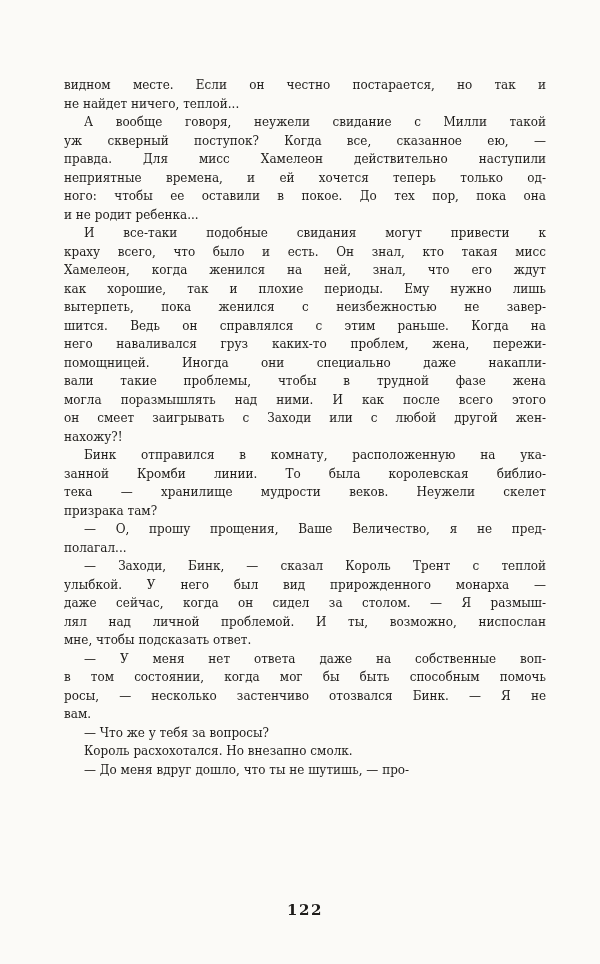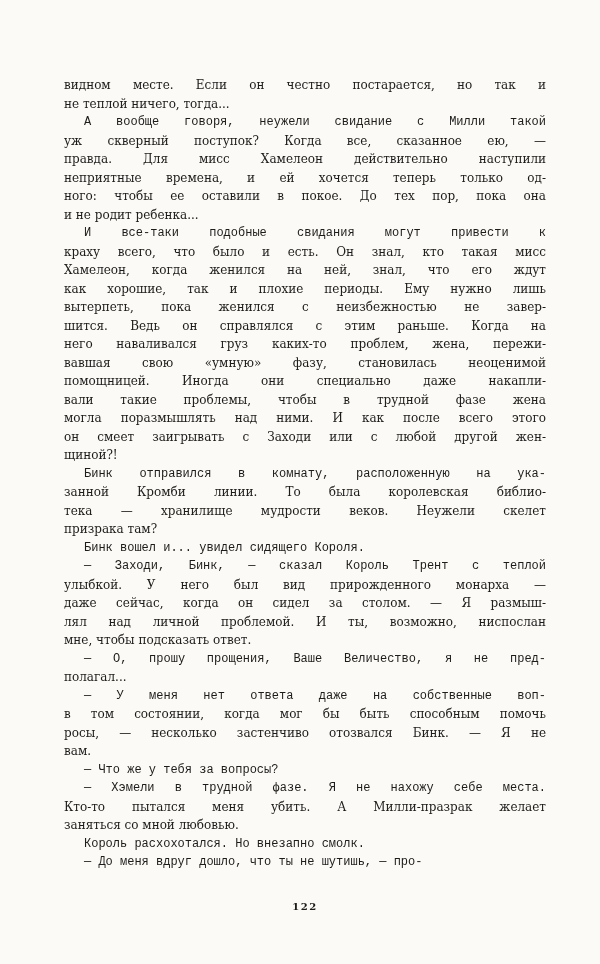--- a/index.html
+++ b/index.html
@@ -32,98 +32,88 @@
     line-height: 18.5px;
     white-space: normal;
     text-align: left;
   }
   .line.just {
     text-align: justify;
     text-align-last: justify;
   }
   .para.indent .line:first-child {
     text-indent: 20px;
-    font-family: Liberation Mono, monospace;
   }
   .page-number {
     position: absolute;
     top: 901px;
     left: 64px;
     width: 482px;
     text-align: center;
-    font-size: 10px;
+    font-size: 15px;
     font-weight: bold;
     letter-spacing: 1.5px;
   }
 </style>
 </head>
 <body>
 
 <div class="page" style="background: rgb(251, 250, 247); color: rgb(30, 28, 26);">
   <div class="text-block">
       <div class="para">
         <div class="line just">видном месте. Если он честно постарается, но так и</div>
-        <div class="line">не теплой ничего, тогда...</div>
+        <div class="line">не найдет ничего, теплой...</div>
       </div>
       <div class="para indent">
         <div class="line just">А вообще говоря, неужели свидание с Милли такой</div>
         <div class="line just">уж скверный поступок? Когда все, сказанное ею, —</div>
         <div class="line just">правда. Для мисс Хамелеон действительно наступили</div>
         <div class="line just">неприятные времена, и ей хочется теперь только од-</div>
         <div class="line just">ного: чтобы ее оставили в покое. До тех пор, пока она</div>
         <div class="line">и не родит ребенка...</div>
       </div>
       <div class="para indent">
         <div class="line just">И все-таки подобные свидания могут привести к</div>
         <div class="line just">краху всего, что было и есть. Он знал, кто такая мисс</div>
         <div class="line just">Хамелеон, когда женился на ней, знал, что его ждут</div>
         <div class="line just">как хорошие, так и плохие периоды. Ему нужно лишь</div>
         <div class="line just">вытерпеть, пока женился с неизбежностью не завер-</div>
         <div class="line just">шится. Ведь он справлялся с этим раньше. Когда на</div>
         <div class="line just">него наваливался груз каких-то проблем, жена, пережи-</div>
-        <div class="line just">вавшая свою «умную» фазу, становилась неоценимой</div>
         <div class="line just">помощницей. Иногда они специально даже накапли-</div>
         <div class="line just">вали такие проблемы, чтобы в трудной фазе жена</div>
         <div class="line just">могла поразмышлять над ними. И как после всего этого</div>
         <div class="line just">он смеет заигрывать с Заходи или с любой другой жен-</div>
-        <div class="line">щиной?!</div>
+        <div class="line">нахожу?!</div>
       </div>
       <div class="para indent">
         <div class="line just">Бинк отправился в комнату, расположенную на ука-</div>
         <div class="line just">занной Кромби линии. То была королевская библио-</div>
         <div class="line just">тека — хранилище мудрости веков. Неужели скелет</div>
         <div class="line">призрака там?</div>
       </div>
       <div class="para indent">
-        <div class="line">Бинк вошел и... увидел сидящего Короля.</div>
+        <div class="line just">— О, прошу прощения, Ваше Величество, я не пред-</div>
+        <div class="line">полагал...</div>
       </div>
       <div class="para indent">
         <div class="line just">— Заходи, Бинк, — сказал Король Трент с теплой</div>
         <div class="line just">улыбкой. У него был вид прирожденного монарха —</div>
         <div class="line just">даже сейчас, когда он сидел за столом. — Я размыш-</div>
         <div class="line just">лял над личной проблемой. И ты, возможно, ниспослан</div>
         <div class="line">мне, чтобы подсказать ответ.</div>
       </div>
       <div class="para indent">
-        <div class="line just">— О, прошу прощения, Ваше Величество, я не пред-</div>
-        <div class="line">полагал...</div>
-      </div>
-      <div class="para indent">
         <div class="line just">— У меня нет ответа даже на собственные воп-</div>
         <div class="line just">в том состоянии, когда мог бы быть способным помочь</div>
         <div class="line just">росы, — несколько застенчиво отозвался Бинк. — Я не</div>
         <div class="line">вам.</div>
       </div>
       <div class="para indent">
         <div class="line">— Что же у тебя за вопросы?</div>
-      </div>
-      <div class="para indent">
-        <div class="line just">— Хэмели в трудной фазе. Я не нахожу себе места.</div>
-        <div class="line just">Кто-то пытался меня убить. А Милли-празрак желает</div>
-        <div class="line">заняться со мной любовью.</div>
       </div>
       <div class="para indent">
         <div class="line">Король расхохотался. Но внезапно смолк.</div>
       </div>
       <div class="para indent">
         <div class="line">— До меня вдруг дошло, что ты не шутишь, — про-</div>
       </div>
     </div>
   <div class="page-number">122</div>
 </div>

